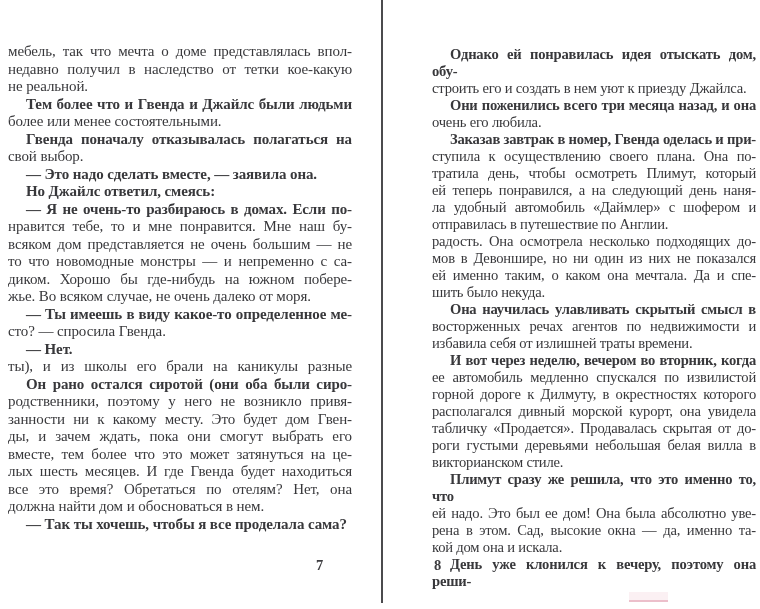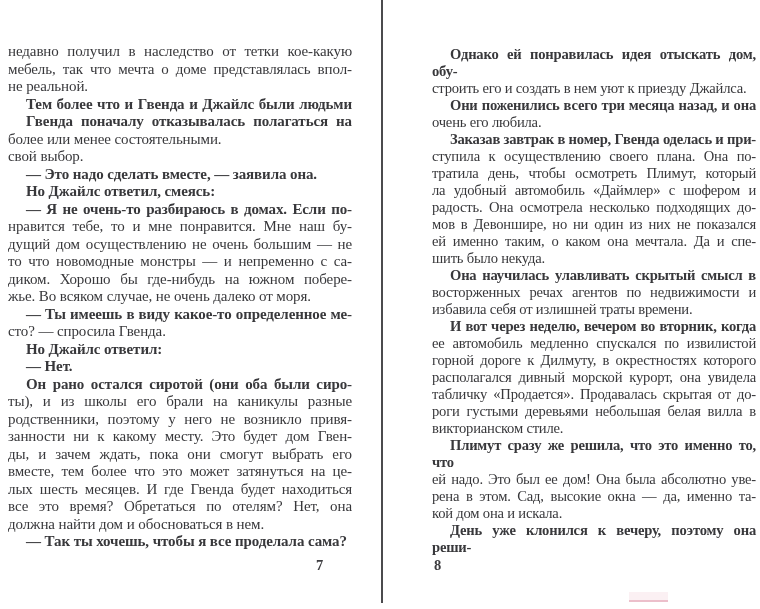--- a/index.html
+++ b/index.html
@@ -62,62 +62,63 @@
     background: rgba(248, 228, 234, 0.55);
     border-bottom: 2px solid #ecbfcb;
   }
 </style>
 </head>
 <body>
 
 <div class="spread">
 
   <div class="col col-left">
-    <div class="ln">недавно получил в наследство от тетки кое-какую</div>
-      <div class="ln">мебель, так что мечта о доме представлялась впол-</div>
+    <div class="ln">мебель, так что мечта о доме представлялась впол-</div>
+      <div class="ln">недавно получил в наследство от тетки кое-какую</div>
       <div class="ln end">не реальной.</div>
       <div class="ln ind">Тем более что и Гвенда и Джайлс были людьми</div>
+      <div class="ln end">более или менее состоятельными.</div>
       <div class="ln ind">Гвенда поначалу отказывалась полагаться на</div>
-      <div class="ln end">более или менее состоятельными.</div>
       <div class="ln end">свой выбор.</div>
       <div class="ln ind end">— Это надо сделать вместе, — заявила она.</div>
       <div class="ln ind end">Но Джайлс ответил, смеясь:</div>
       <div class="ln ind">— Я не очень-то разбираюсь в домах. Если по-</div>
       <div class="ln">нравится тебе, то и мне понравится. Мне наш бу-</div>
-      <div class="ln">дущий дом осуществлению не очень большим — не</div>
+      <div class="ln">всяком дом представляется не очень большим — не</div>
       <div class="ln">то что новомодные монстры — и непременно с са-</div>
       <div class="ln">диком. Хорошо бы где-нибудь на южном побере-</div>
       <div class="ln end">жье. Во всяком случае, не очень далеко от моря.</div>
       <div class="ln ind">— Ты имеешь в виду какое-то определенное ме-</div>
       <div class="ln end">сто? — спросила Гвенда.</div>
-      <div class="ln ind end">Но Джайлс ответил:</div>
       <div class="ln ind end">— Нет.</div>
+      <div class="ln">ты), и из школы его брали на каникулы разные</div>
       <div class="ln ind">Он рано остался сиротой (они оба были сиро-</div>
-      <div class="ln">ты), и из школы его брали на каникулы разные</div>
       <div class="ln">родственники, поэтому у него не возникло привя-</div>
       <div class="ln">занности ни к какому месту. Это будет дом Гвен-</div>
       <div class="ln">ды, и зачем ждать, пока они смогут выбрать его</div>
       <div class="ln">вместе, тем более что это может затянуться на це-</div>
       <div class="ln">лых шесть месяцев. И где Гвенда будет находиться</div>
       <div class="ln">все это время? Обретаться по отелям? Нет, она</div>
       <div class="ln end">должна найти дом и обосноваться в нем.</div>
       <div class="ln ind end">— Так ты хочешь, чтобы я все проделала сама?</div>
   </div>
 
   <div class="divider"></div>
 
   <div class="col col-right">
     <div class="ln ind">Однако ей понравилась идея отыскать дом, обу-</div>
       <div class="ln end">строить его и создать в нем уют к приезду Джайлса.</div>
       <div class="ln ind">Они поженились всего три месяца назад, и она</div>
       <div class="ln end">очень его любила.</div>
       <div class="ln ind">Заказав завтрак в номер, Гвенда оделась и при-</div>
       <div class="ln">ступила к осуществлению своего плана. Она по-</div>
       <div class="ln">тратила день, чтобы осмотреть Плимут, который</div>
+      <div class="ln">ей теперь понравился, а на следующий день наня-</div>
       <div class="ln">ла удобный автомобиль «Даймлер» с шофером и</div>
+      <div class="ln end">отправилась в путешествие по Англии.</div>
       <div class="ln">радость. Она осмотрела несколько подходящих до-</div>
       <div class="ln">мов в Девоншире, но ни один из них не показался</div>
       <div class="ln">ей именно таким, о каком она мечтала. Да и спе-</div>
       <div class="ln end">шить было некуда.</div>
       <div class="ln ind">Она научилась улавливать скрытый смысл в</div>
       <div class="ln">восторженных речах агентов по недвижимости и</div>
       <div class="ln end">избавила себя от излишней траты времени.</div>
       <div class="ln ind">И вот через неделю, вечером во вторник, когда</div>
       <div class="ln">ее автомобиль медленно спускался по извилистой</div>
       <div class="ln">горной дороге к Дилмуту, в окрестностях которого</div>

